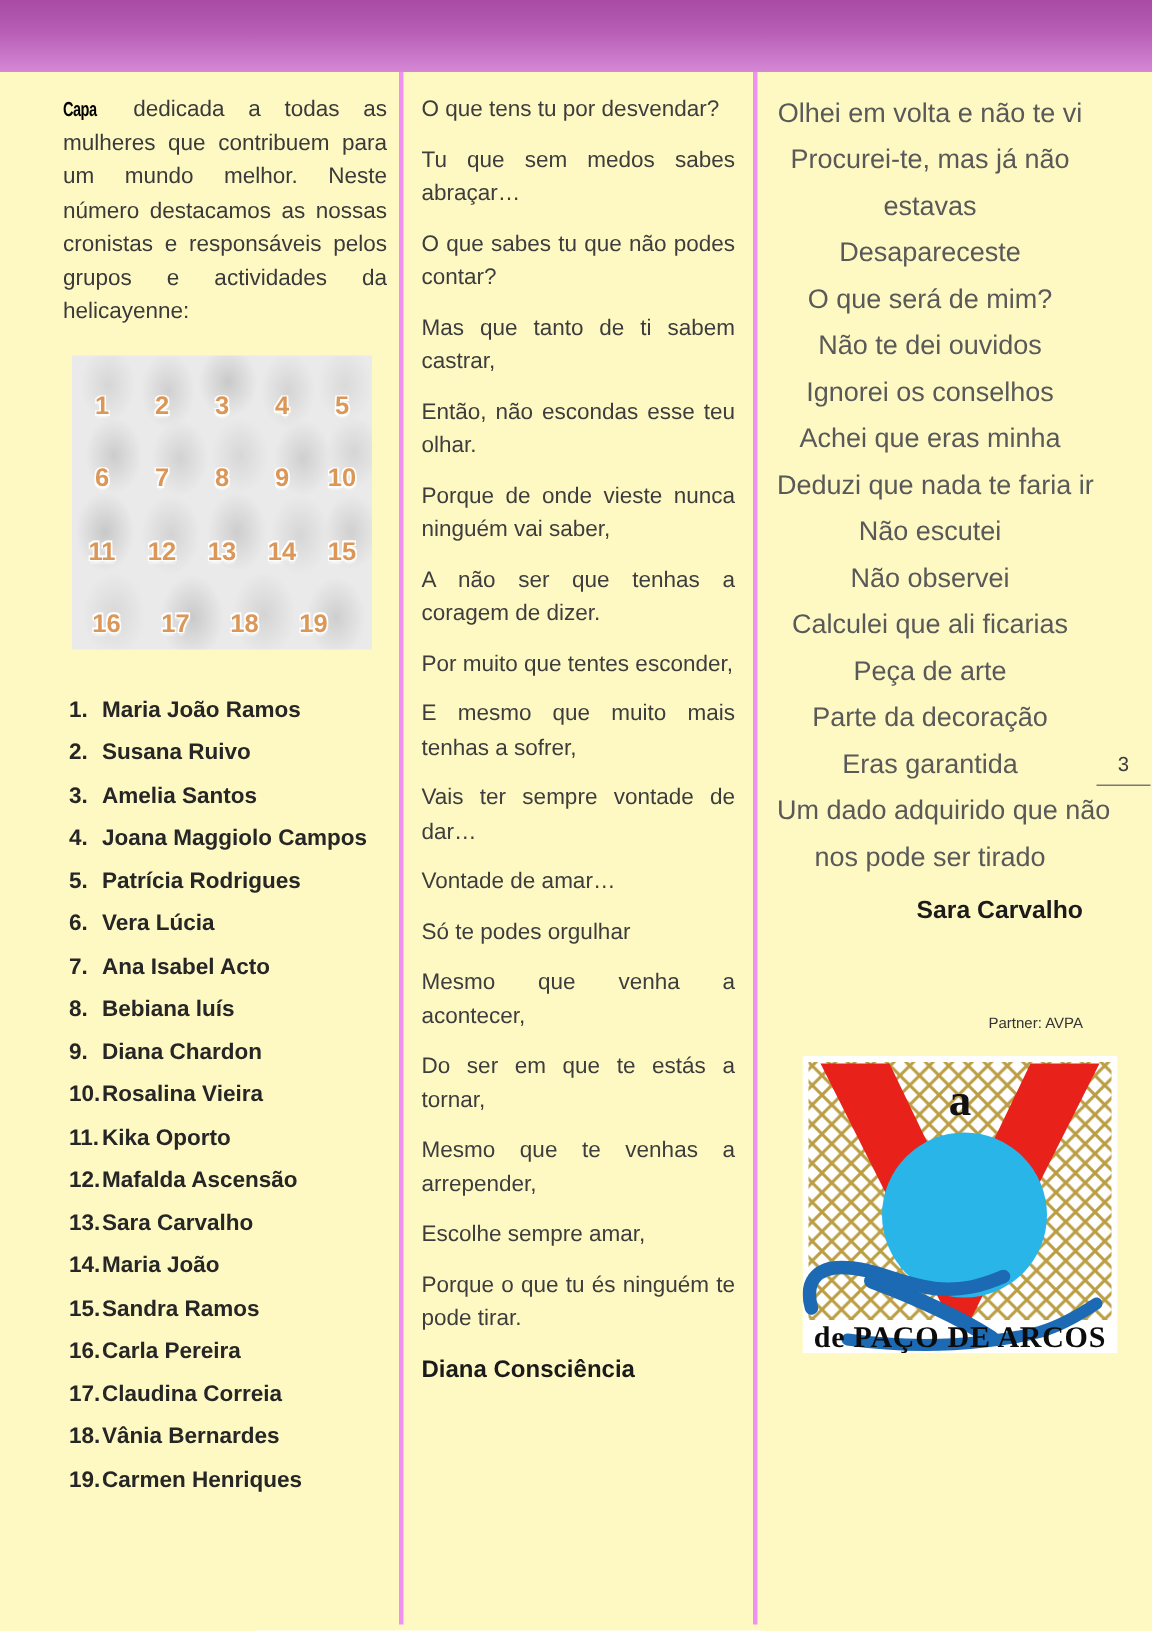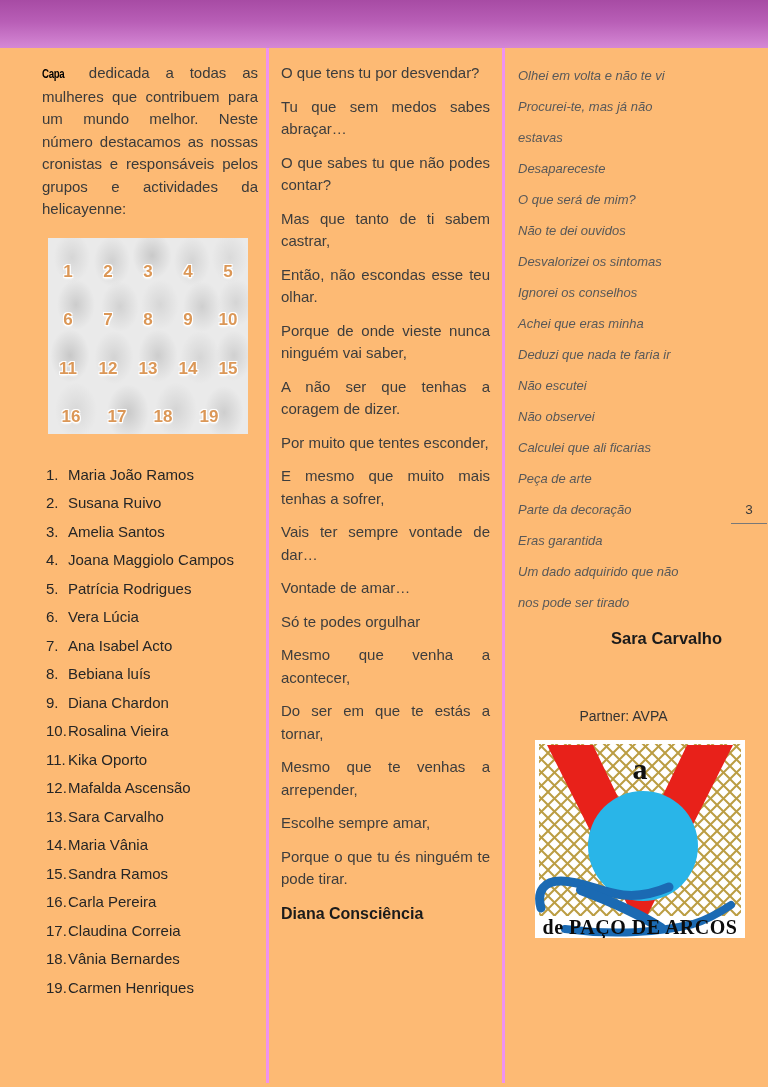--- a/index.html
+++ b/index.html
@@ -1,16 +1,16 @@
 <!DOCTYPE html>
 <html style="--band_top: #a74ba4; --band_bottom: #d588d5; --divider: #ef92ef; --collage_number: #db9757; --logo_red: #e8211a; --logo_cyan: #29b5e8; --logo_gold: #b3922e; --logo_blue: #1b6ab3;"><head>
 <meta charset="utf-8">
 <style>
   html,body{margin:0;padding:0;background:#ffffff;}
-  .page{position:relative;width:768px;height:1087px;background:#fdba74;overflow:hidden;
+  .page{position:relative;width:768px;height:1087px;background:#fef9c3;overflow:hidden;
         font-family:"Liberation Sans","DejaVu Sans",sans-serif;}
 
   
   .topband{position:absolute;left:0;top:0;width:768px;height:48px;
            background:linear-gradient(180deg,var(--band_top,#a74ba4) 0%,#b85eb6 45%,var(--band_bottom,#d588d5) 100%);}
 
   
   .vline{position:absolute;top:48px;width:3px;height:1035px;background:var(--divider,#ef92ef);}
   .vline-1{left:266px;}
   .vline-2{left:502px;}
@@ -43,36 +43,36 @@
              radial-gradient(ellipse 30px 40px at 40% 89%, #c9c9c9, transparent 70%),
              radial-gradient(ellipse 30px 40px at 64% 88%, #d4d4d4, transparent 70%),
              radial-gradient(ellipse 28px 38px at 88% 89%, #cecece, transparent 70%);}
   .collage-nums{position:absolute;left:0;top:0;right:0;bottom:0;display:flex;flex-wrap:wrap;
                 align-content:space-between;padding:22px 0 4px;box-sizing:border-box;}
   .cnum{width:20%;height:24px;text-align:center;font-weight:700;font-size:17px;line-height:24px;
         color:var(--collage_number,#db9757);
         text-shadow:-1px -1px 0 #fff,1px -1px 0 #fff,-1px 1px 0 #fff,1px 1px 0 #fff,0 2px 2px rgba(255,255,255,.9);}
   .cnum:nth-child(n+16){width:23%;}
 
-  .names{list-style:none;counter-reset:nameidx;margin:27px 0 0 0;padding:0;}
+  .names{list-style:none;counter-reset:nameidx;margin:27px 0 0 0;padding:0;font-weight:bold;}
   .names li{counter-increment:nameidx;font-size:15px;line-height:28.5px;color:#262626;
             display:flex;align-items:baseline;}
   .names li::before{content:counter(nameidx) ".";display:inline-block;width:26px;flex:0 0 26px;
                     padding-left:4px;box-sizing:border-box;}
 
   
   .col-mid{position:absolute;left:281px;top:62px;width:209px;}
   .mpara{margin:0 0 11px 0;font-size:15px;line-height:22.5px;color:#3d3d3d;text-align:justify;}
   .mauthor{margin:14px 0 0 0;font-size:16px;font-weight:700;color:#1b1b1b;text-align:left;}
 
   
   .col-right{position:absolute;left:518px;top:60px;width:204px;}
-  .rline{font-size:13px;line-height:31px;color:#595959;text-align:left;white-space:nowrap;font-style:italic;}
+  .rline{font-size:18px;line-height:31px;color:#595959;text-align:center;white-space:nowrap;}
   .rauthor{margin:11px 0 0 0;font-size:16.5px;font-weight:700;color:#1b1b1b;text-align:right;}
-  .partner{margin:60px 0 0 7px;font-size:14px;color:#333;text-align:center;}
+  .partner{margin:60px 0 0 7px;font-size:10px;color:#333;text-align:right;}
   .logo{width:210px;height:198px;margin:16px 0 0 17px;}
 
   
   .pagenum{position:absolute;left:731px;top:502px;width:36px;text-align:center;
            font-size:13.5px;color:#3c3c3c;border-bottom:1.5px solid #787878;padding-bottom:6px;}
 </style>
 </head>
 <body>
 
 <div class="page">
@@ -115,21 +115,21 @@
         <li>Joana Maggiolo Campos</li>
         <li>Patrícia Rodrigues</li>
         <li>Vera Lúcia</li>
         <li>Ana Isabel Acto</li>
         <li>Bebiana luís</li>
         <li>Diana Chardon</li>
         <li>Rosalina Vieira</li>
         <li>Kika Oporto</li>
         <li>Mafalda Ascensão</li>
         <li>Sara Carvalho</li>
-        <li>Maria Vânia</li>
+        <li>Maria João</li>
         <li>Sandra Ramos</li>
         <li>Carla Pereira</li>
         <li>Claudina Correia</li>
         <li>Vânia Bernardes</li>
         <li>Carmen Henriques</li>
       </ol>
   </div>
 
   <div class="col-mid">
     <div>
@@ -155,21 +155,20 @@
   </div>
 
   <div class="col-right">
     <div>
         <div class="rline">Olhei em volta e não te vi</div>
         <div class="rline">Procurei-te, mas já não</div>
         <div class="rline">estavas</div>
         <div class="rline">Desapareceste</div>
         <div class="rline">O que será de mim?</div>
         <div class="rline">Não te dei ouvidos</div>
-        <div class="rline">Desvalorizei os sintomas</div>
         <div class="rline">Ignorei os conselhos</div>
         <div class="rline">Achei que eras minha</div>
         <div class="rline">Deduzi que nada te faria ir</div>
         <div class="rline">Não escutei</div>
         <div class="rline">Não observei</div>
         <div class="rline">Calculei que ali ficarias</div>
         <div class="rline">Peça de arte</div>
         <div class="rline">Parte da decoração</div>
         <div class="rline">Eras garantida</div>
         <div class="rline">Um dado adquirido que não</div>

